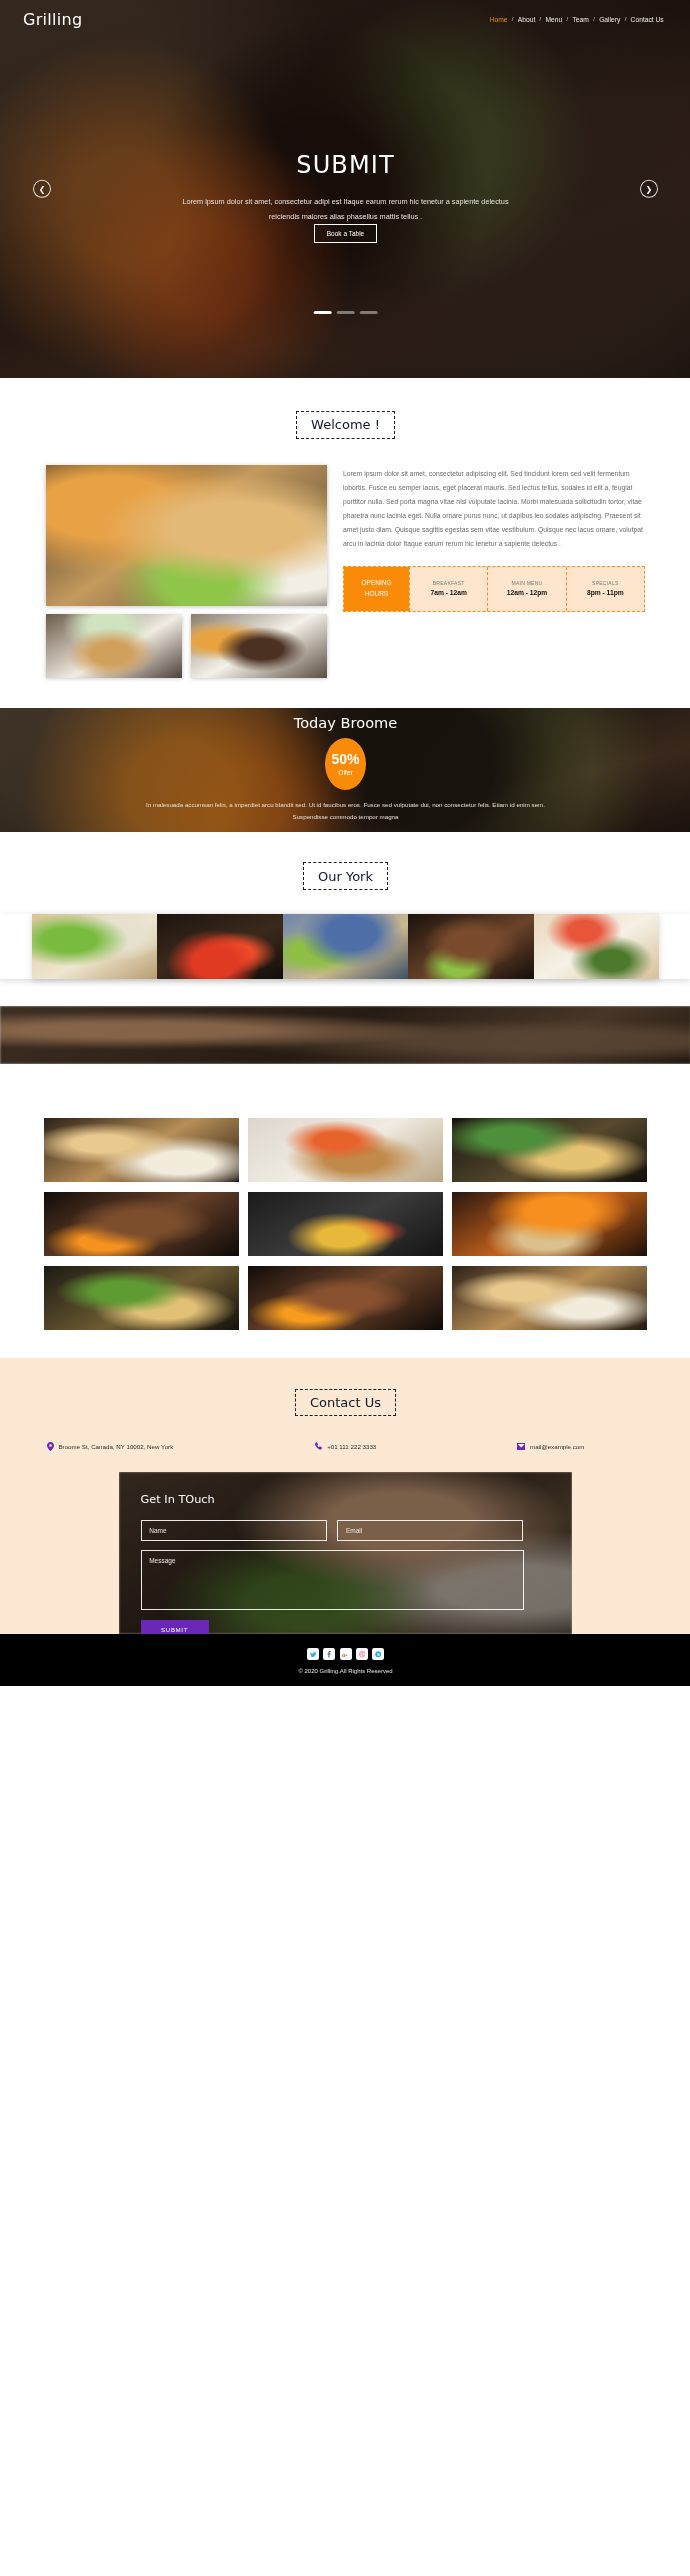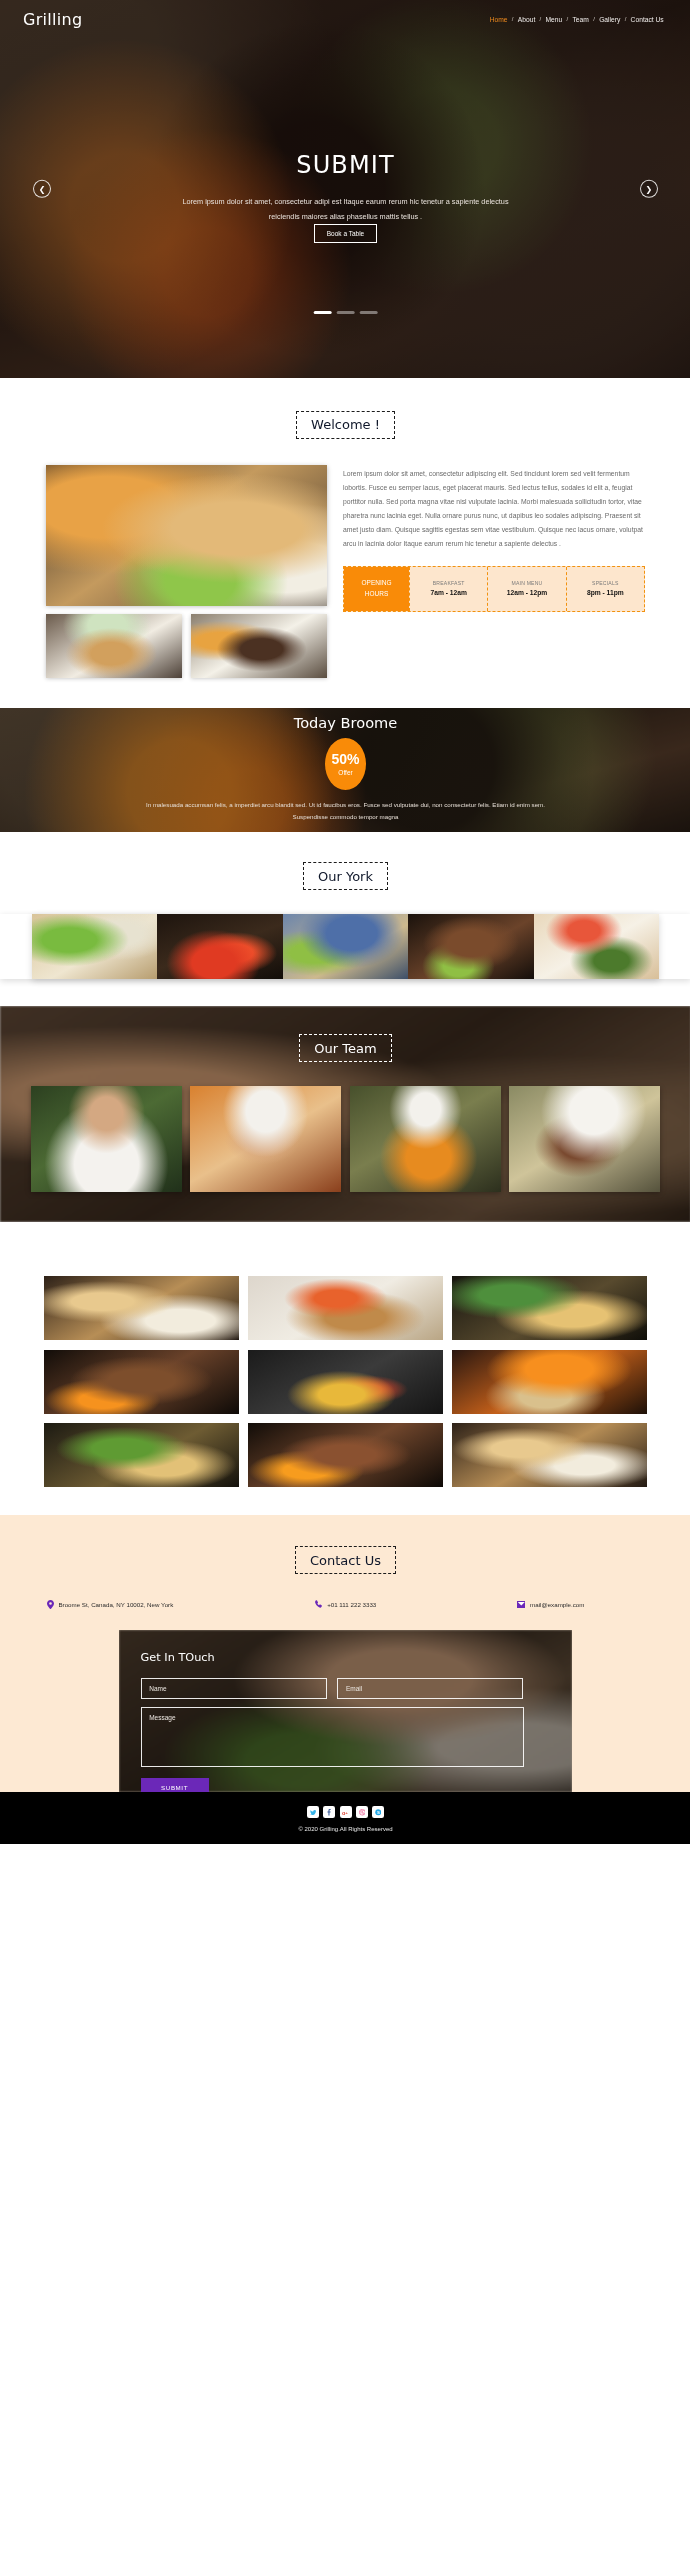--- a/index.html
+++ b/index.html
@@ -489,31 +489,20 @@
       <div class="mi m3"></div>
       <div class="mi m4"></div>
       <div class="mi m5"></div>
     </div>
   </div>
 </section>
 
 <section class="team">
   <div class="team-bg"></div>
   <div class="team-veil"></div>
-  <div class="team-inner">
-    <div class="sect-title-wrap">
-      <span class="sect-title light">Our Team</span>
-    </div>
-    <div class="team-grid">
-      <div class="tm t1"></div>
-      <div class="tm t2"></div>
-      <div class="tm t3"></div>
-      <div class="tm t4"></div>
-    </div>
-  </div>
 </section>
 
 <section class="gallery">
   <div class="gal-grid">
     <div class="gi g1"></div>
     <div class="gi g2"></div>
     <div class="gi g3"></div>
     <div class="gi g4"></div>
     <div class="gi g5"></div>
     <div class="gi g6"></div>

